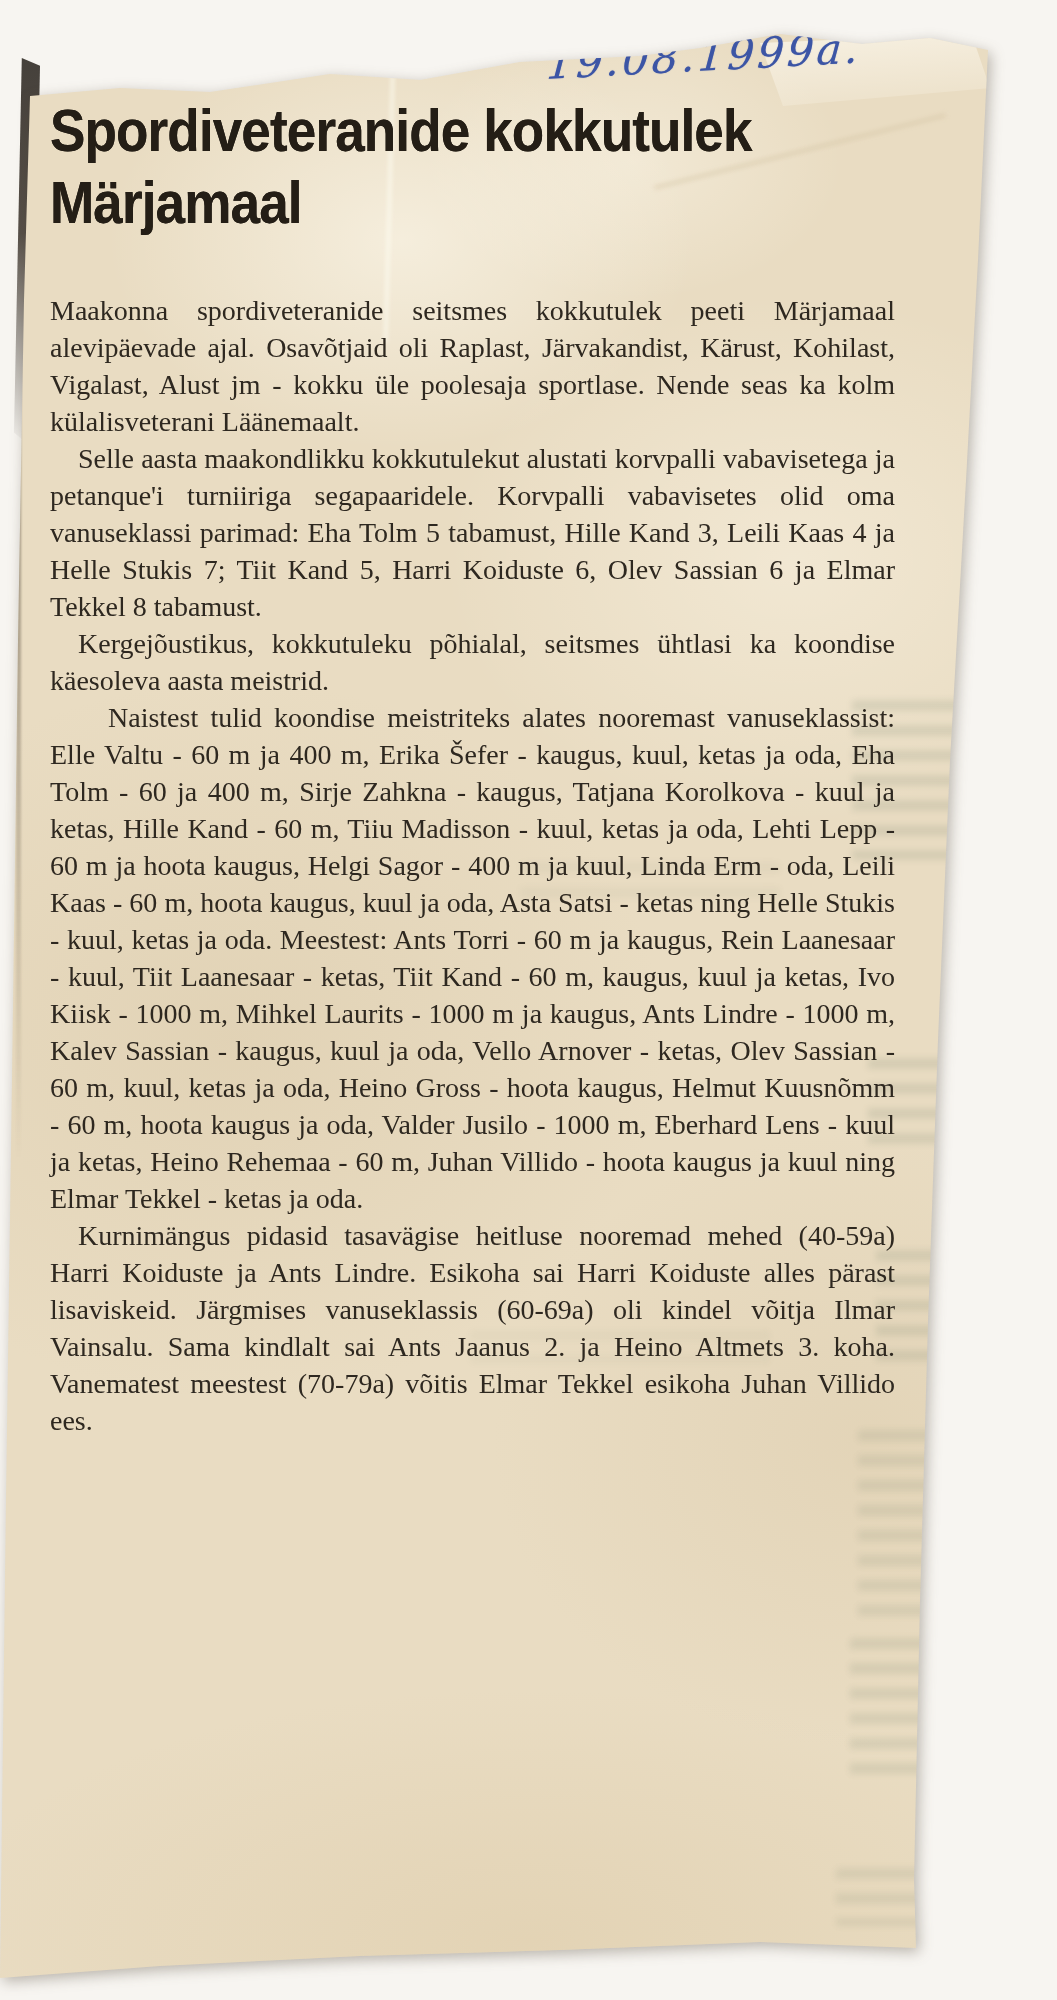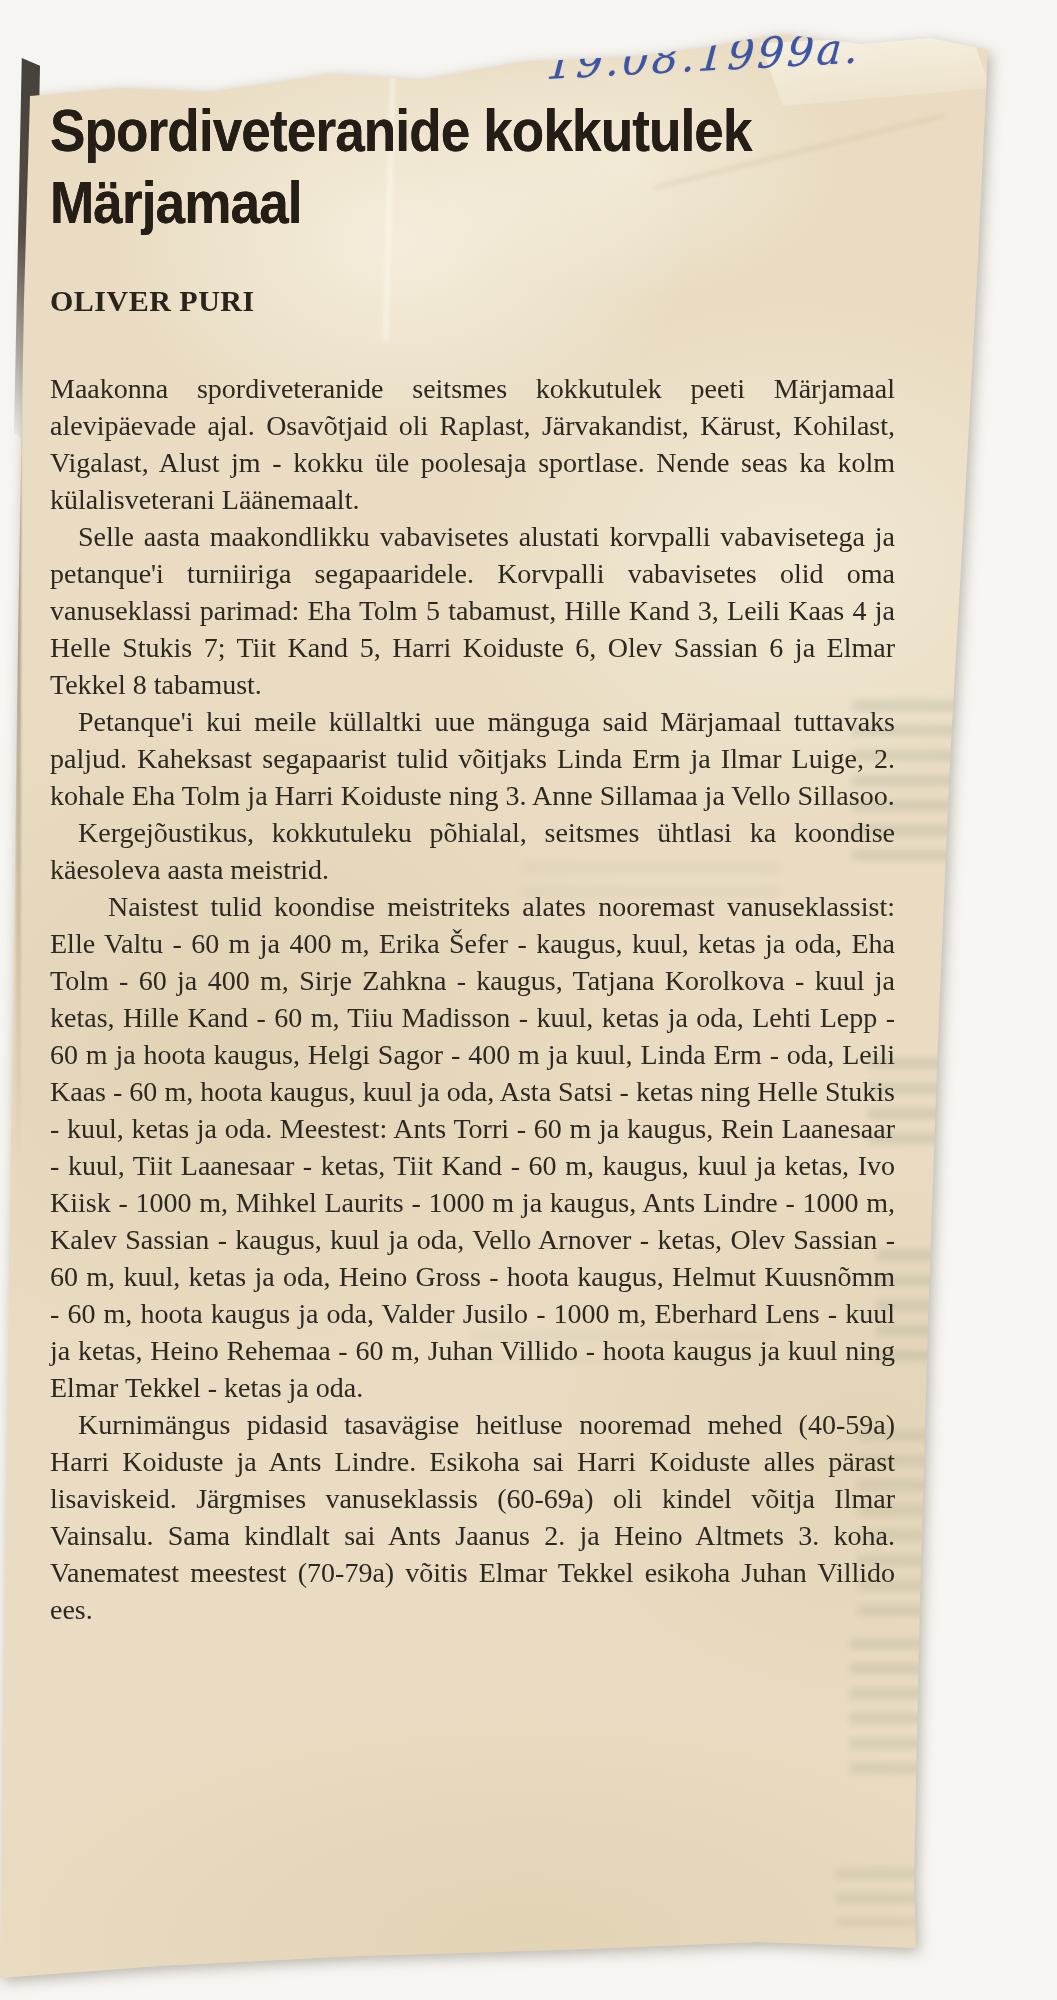--- a/index.html
+++ b/index.html
@@ -109,28 +109,26 @@
       <div class="ghost g5"></div>
       <div class="ghost g6"></div>
       <div class="ghost g7"></div>
       <div class="ghost g8"></div>
 
       <div class="handwritten-date">19.08.1999a.</div>
 
       <div class="content">
         <h1 class="headline">Spordiveteranide kokkutulek Märjamaal</h1>
 
-        <div class="byline">OLIVER PURI</div>
 
         <div class="body-copy">
           <p class="para first"><span>Maakonna spordiveteranide seitsmes kokkutulek peeti Märjamaal alevipäevade ajal. Osavõtjaid oli Raplast, Järvakandist, Kärust, Kohilast, Vigalast, Alust jm - kokku üle poolesaja sportlase. Nende seas ka kolm külalisveterani Läänemaalt.</span></p>
 
-          <p class="para"><span>Selle aasta maakondlikku vabavisetes alustati korvpalli vabavisetega ja </span><span class="it">petanque</span><span>'i turniiriga segapaaridele. Korvpalli vabavisetes olid oma vanuseklassi parimad: Eha Tolm 5 tabamust, Hille Kand 3, Leili Kaas 4 ja Helle Stukis 7; Tiit Kand 5, Harri Koiduste 6, Olev Sassian 6 ja Elmar Tekkel 8 tabamust.</span></p>
+          <p class="para"><span>Selle aasta maakondlikku kokkutulekut alustati korvpalli vabavisetega ja </span><span class="it">petanque</span><span>'i turniiriga segapaaridele. Korvpalli vabavisetes olid oma vanuseklassi parimad: Eha Tolm 5 tabamust, Hille Kand 3, Leili Kaas 4 ja Helle Stukis 7; Tiit Kand 5, Harri Koiduste 6, Olev Sassian 6 ja Elmar Tekkel 8 tabamust.</span></p>
 
-          <p class="para"><span class="it">Petanque</span><span>'i kui meile küllaltki uue mänguga said Märjamaal tuttavaks paljud. Kaheksast segapaarist tulid võitjaks Linda Erm ja Ilmar Luige, 2. kohale Eha Tolm ja Harri Koiduste ning 3. Anne Sillamaa ja Vello Sillasoo.</span></p>
 
           <p class="para"><span>Kergejõustikus, kokkutuleku põhialal, seitsmes ühtlasi ka koondise käesoleva aasta meistrid.</span></p>
 
           <p class="para indent-lg"><span>Naistest tulid koondise meistriteks alates nooremast vanuseklassist: Elle Valtu - 60 m ja 400 m, Erika Šefer - kaugus, kuul, ketas ja oda, Eha Tolm - 60 ja 400 m, Sirje Zahkna - kaugus, Tatjana Korolkova - kuul ja ketas, Hille Kand - 60 m, Tiiu Madisson - kuul, ketas ja oda, Lehti Lepp - 60 m ja hoota kaugus, Helgi Sagor - 400 m ja kuul, Linda Erm - oda, Leili Kaas - 60 m, hoota kaugus, kuul ja oda, Asta Satsi - ketas ning Helle Stukis - kuul, ketas ja oda. Meestest: Ants Torri - 60 m ja kaugus, Rein Laanesaar - kuul, Tiit Laanesaar - ketas, Tiit Kand - 60 m, kaugus, kuul ja ketas, Ivo Kiisk - 1000 m, Mihkel Laurits - 1000 m ja kaugus, Ants Lindre - 1000 m, Kalev Sassian - kaugus, kuul ja oda, Vello Arnover - ketas, Olev Sassian - 60 m, kuul, ketas ja oda, Heino Gross - hoota kaugus, Helmut Kuusnõmm - 60 m, hoota kaugus ja oda, Valder Jusilo - 1000 m, Eberhard Lens - kuul ja ketas, Heino Rehemaa - 60 m, Juhan Villido - hoota kaugus ja kuul ning Elmar Tekkel - ketas ja oda.</span></p>
 
 
           <p class="para"><span>Kurnimängus pidasid tasavägise heitluse nooremad mehed (40-59a) Harri Koiduste ja Ants Lindre. Esikoha sai Harri Koiduste alles pärast lisaviskeid. Järgmises vanuseklassis (60-69a) oli kindel võitja Ilmar Vainsalu. Sama kindlalt sai Ants Jaanus 2. ja Heino Altmets 3. koha. Vanematest meestest (70-79a) võitis Elmar Tekkel esikoha Juhan Villido ees.</span></p>
         </div>
       </div>
     </div>

